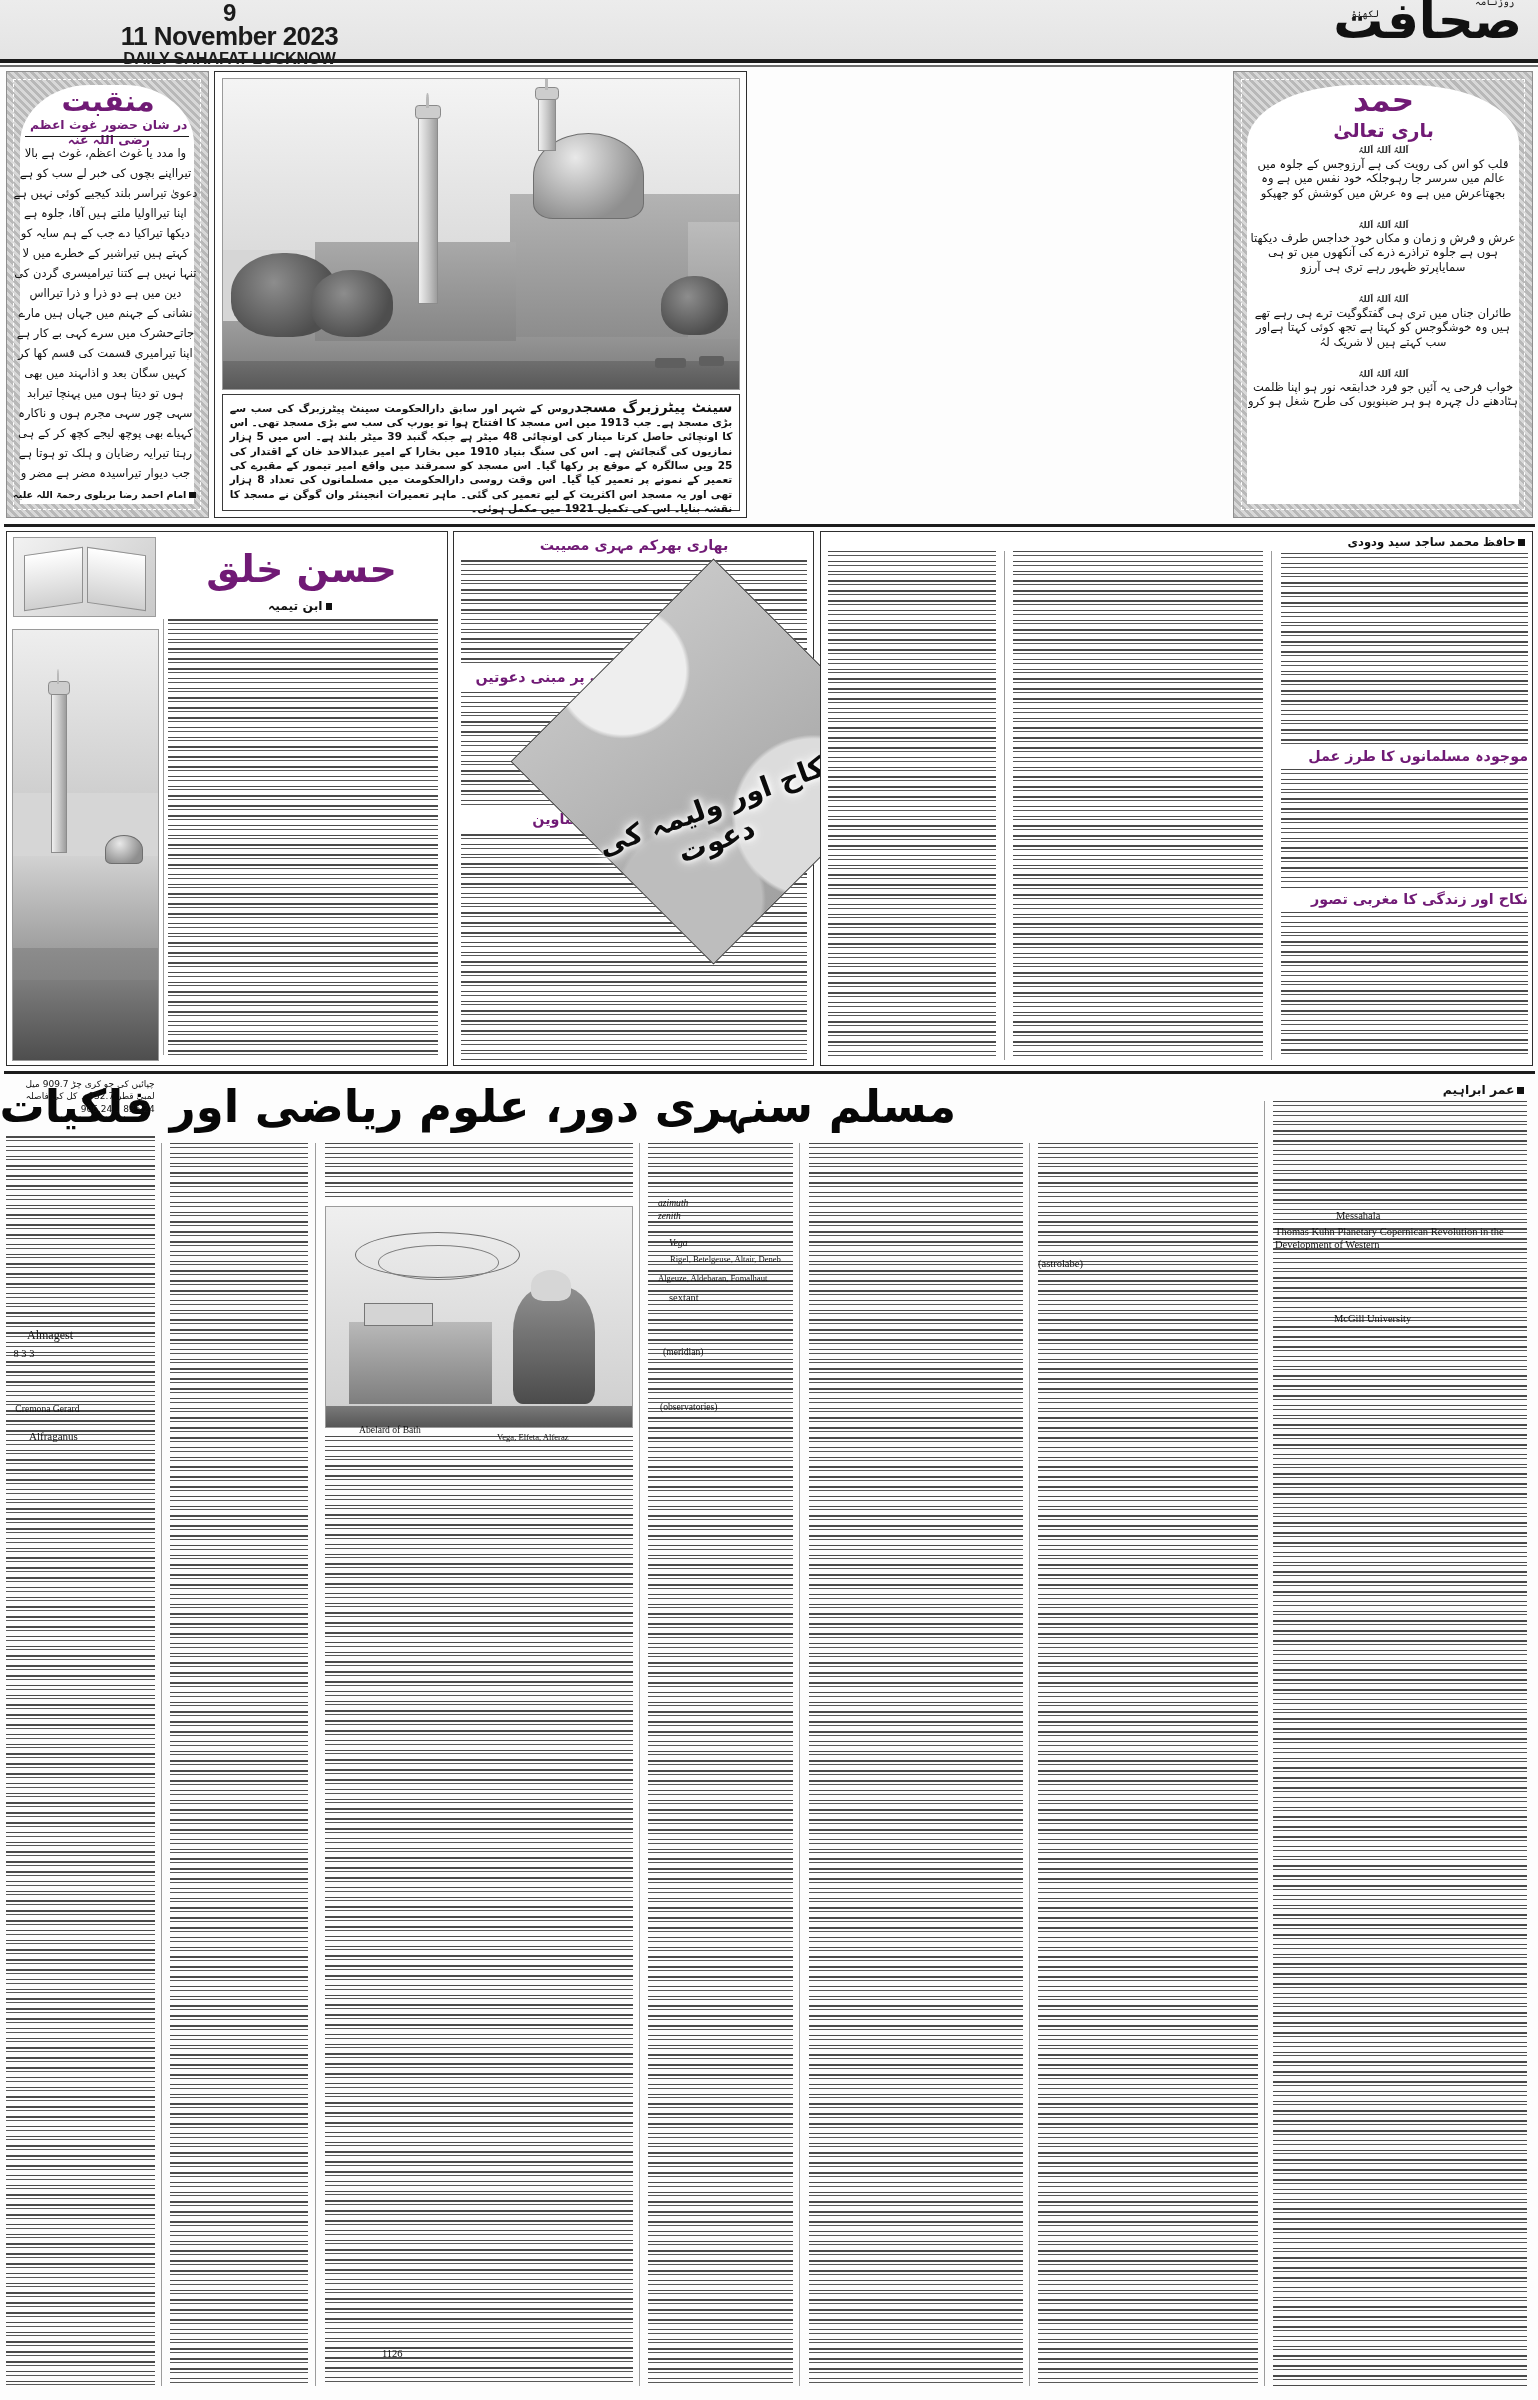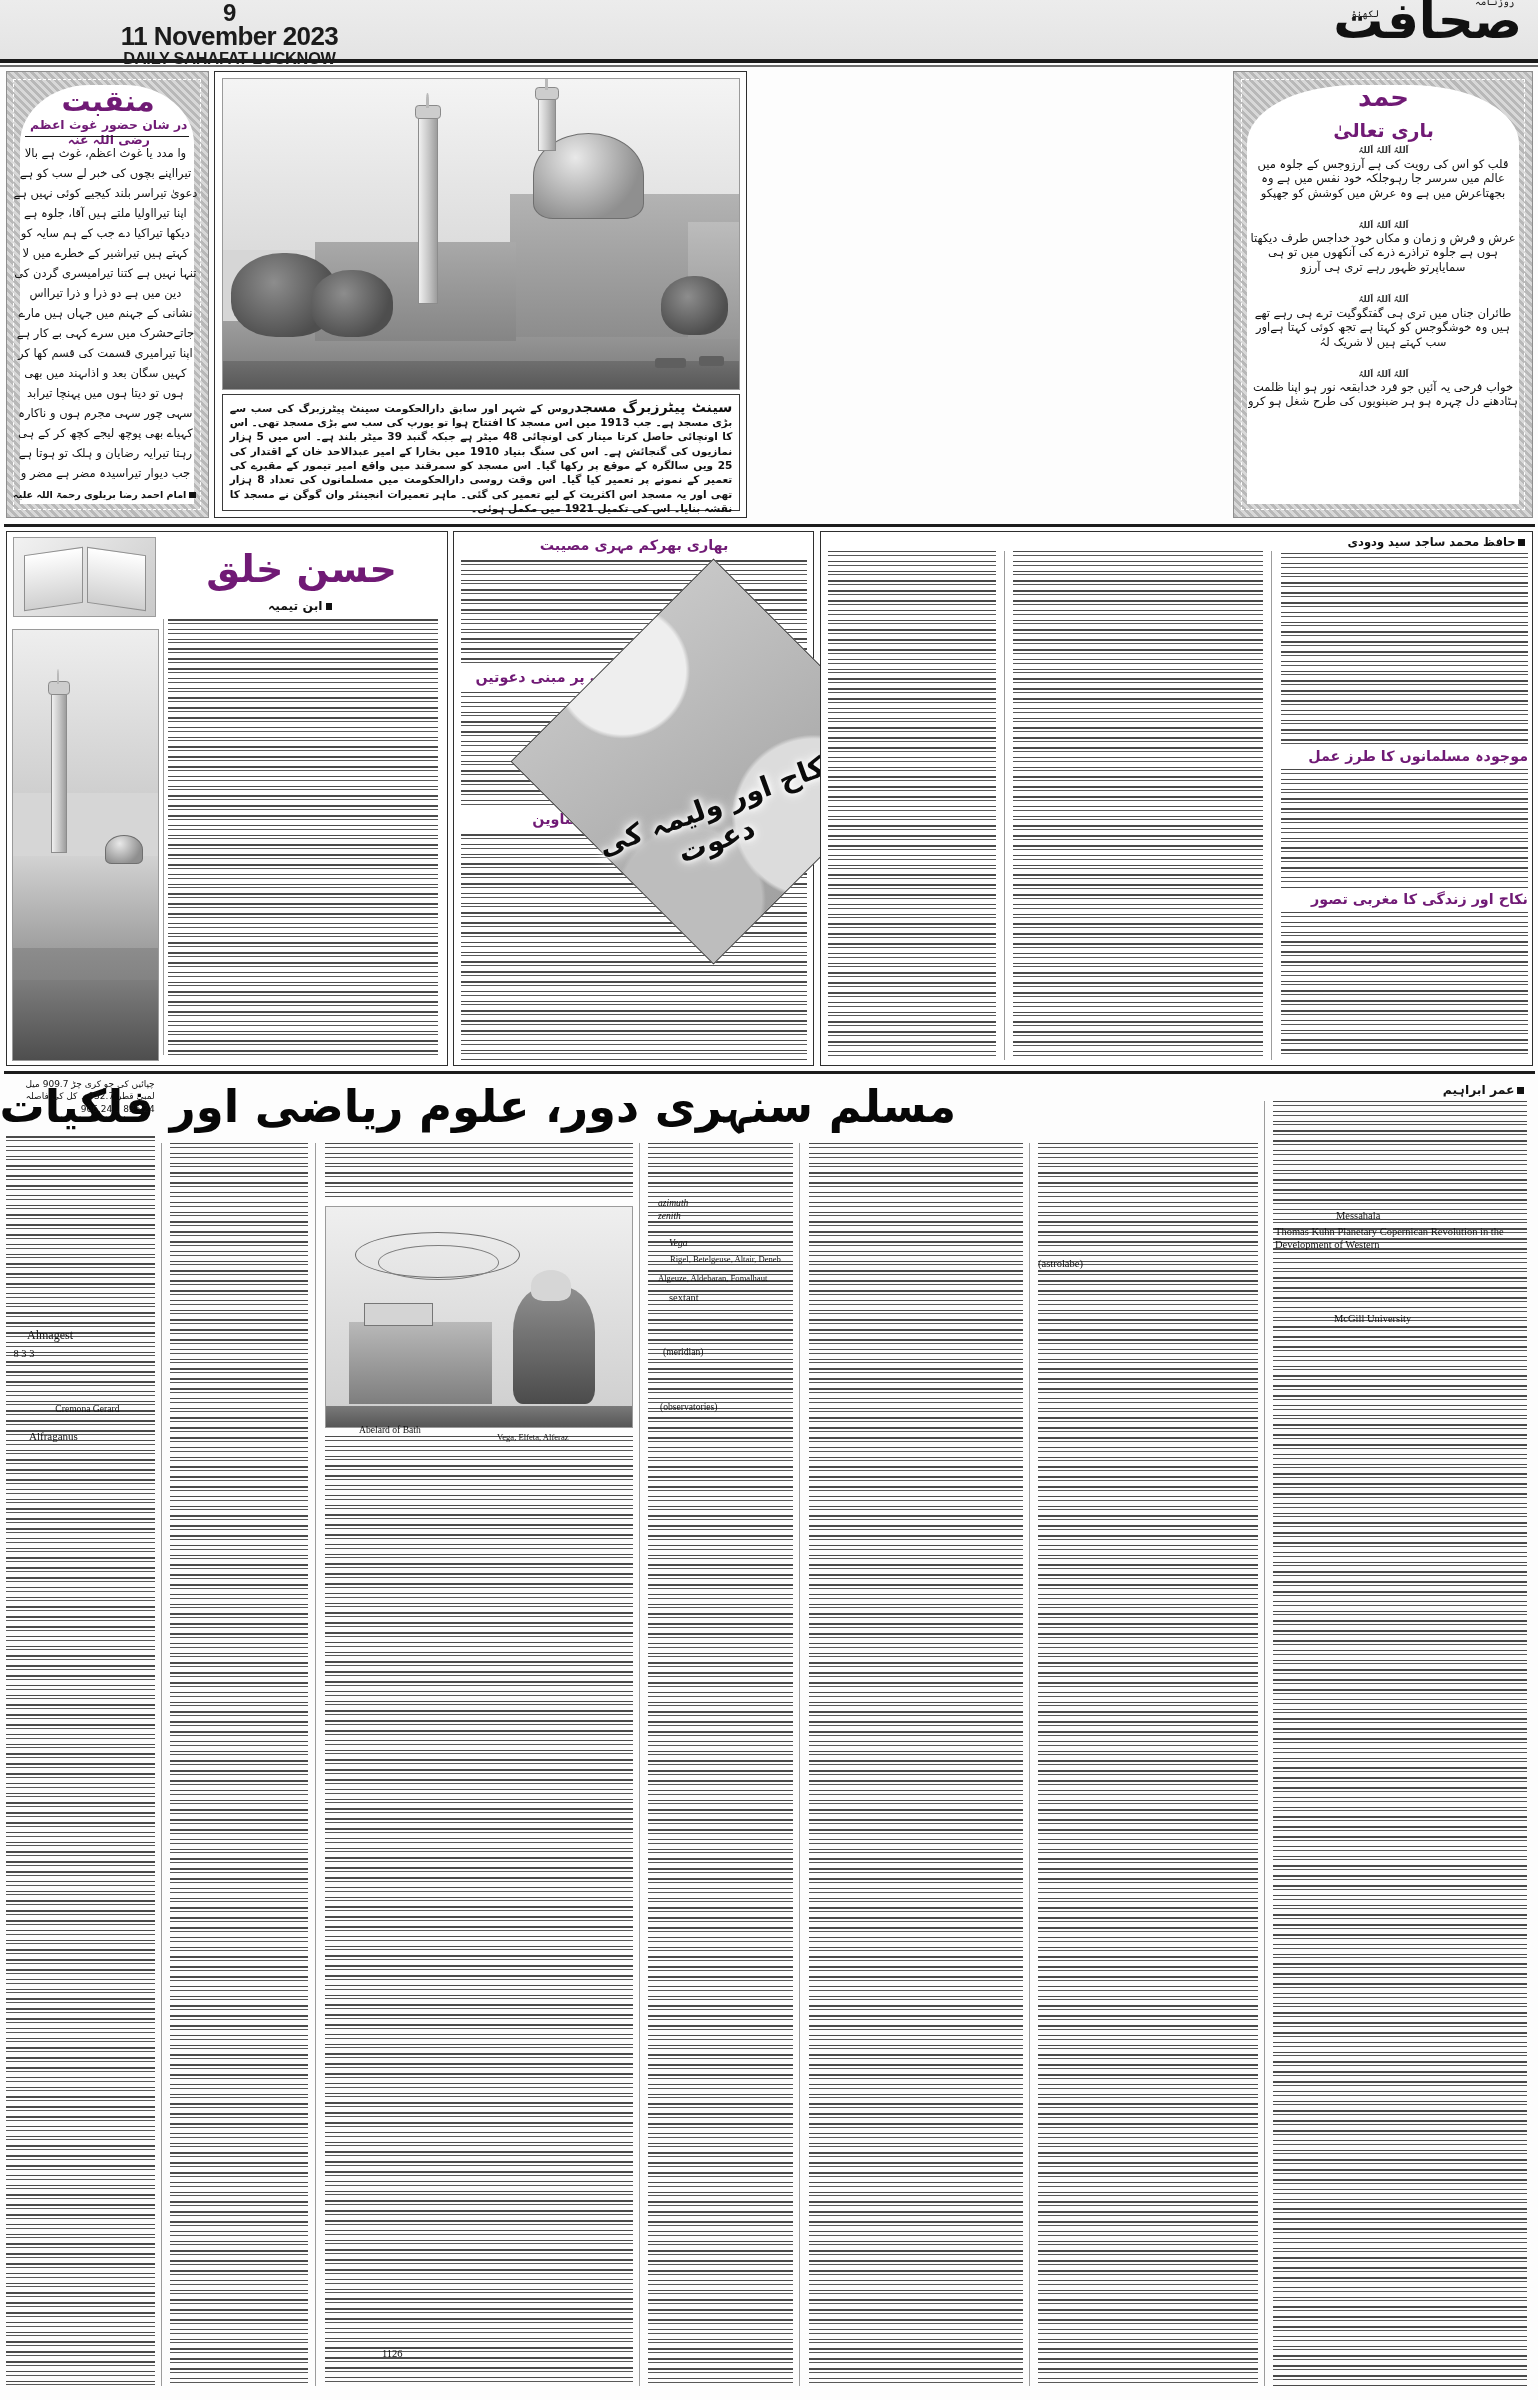--- a/index.html
+++ b/index.html
@@ -250,21 +250,21 @@
 
   <div class="caption-box" style="left:222px;top:394px;width:518px;height:117px;">
     <div class="urdu" style="padding:4.8px 6.7px 0 6.7px;font-size:10.5px;line-height:14.3px;font-weight:bold;">
       <span style="font-size:14.3px;font-weight:bold;">سینٹ پیٹرزبرگ مسجد</span><span>روس کے شہر اور سابق دارالحکومت سینٹ پیٹرزبرگ کی سب سے بڑی مسجد ہے۔ جب 1913 میں اس مسجد کا افتتاح ہوا تو یورپ کی سب سے بڑی مسجد تھی۔ اس کا اونچائی حاصل کرتا مینار کی اونچائی 48 میٹر ہے جبکہ گنبد 39 میٹر بلند ہے۔ اس میں 5 ہزار نمازیوں کی گنجائش ہے۔ اس کی سنگ بنیاد 1910 میں بخارا کے امیر عبدالاحد خان کے اقتدار کی 25 ویں سالگرہ کے موقع پر رکھا گیا۔ اس مسجد کو سمرقند میں واقع امیر تیمور کے مقبرے کی تعمیر کے نمونے پر تعمیر کیا گیا۔ اس وقت روسی دارالحکومت میں مسلمانوں کی تعداد 8 ہزار تھی اور یہ مسجد اس اکثریت کے لیے تعمیر کی گئی۔ ماہر تعمیرات انجینئر وان گوگن نے مسجد کا نقشہ بنایا۔ اس کی تکمیل 1921 میں مکمل ہوئی۔</span>
     </div>
   </div>
 
   <div class="ornate" style="left:1233px;top:71px;width:300px;height:447px;">
     <div class="ornate-inner"></div>
   </div>
-  <div class="hdg" style="position:absolute;left:1243px;top:82px;width:281px;font-size:26px;">حمد</div>
+  <div class="hdg" style="position:absolute;left:1243px;top:82px;width:281px;font-size:31px;">حمد</div>
   <div class="hdg" style="position:absolute;left:1243px;top:119px;width:281px;font-size:19px;">باری تعالیٰ</div>
 
   <div class="hdg" style="position:absolute;left:1243px;top:145px;width:281px;font-size:8.6px;color:#333;">اَللہُ اَللہُ اَللہُ</div>
   <div class="urdu" style="position: absolute; left: 1248px; top: 157px; width: 270px; height: 59px; background-image: none; font-size: 11.5px; line-height: 14.3px; text-align: center; overflow: hidden;"><span class="ln">قلب کو اس کی رویت کی ہے آرزو</span><span class="ln">جس کے جلوہ میں عالم میں سرسر جا رہو</span><span class="ln">جلکہ خود نفس میں ہے وہ بجھتا</span><span class="ln">عرش میں ہے وہ عرش میں کوشش کو جھپکو</span></div>
   <div class="hdg" style="position:absolute;left:1243px;top:220px;width:281px;font-size:8.6px;color:#333;">اَللہُ اَللہُ اَللہُ</div>
   <div class="urdu" style="position: absolute; left: 1248px; top: 231px; width: 270px; height: 59px; background-image: none; font-size: 11.5px; line-height: 14.3px; text-align: center; overflow: hidden;"><span class="ln">عرش و فرش و زمان و مکاں خود خدا</span><span class="ln">جس طرف دیکھتا ہوں ہے جلوہ ترا</span><span class="ln">ذرے ذرے کی آنکھوں میں تو ہی سمایا</span><span class="ln">پرتو ظہور رہے تری ہی آرزو</span></div>
   <div class="hdg" style="position:absolute;left:1243px;top:294px;width:281px;font-size:8.6px;color:#333;">اَللہُ اَللہُ اَللہُ</div>
   <div class="urdu" style="position: absolute; left: 1248px; top: 306px; width: 270px; height: 59px; background-image: none; font-size: 11.5px; line-height: 14.3px; text-align: center; overflow: hidden;"><span class="ln">طائران جناں میں تری ہی گفتگو</span><span class="ln">گیت ترے ہی رہے تھے ہیں وہ خوشگو</span><span class="ln">جس کو کہتا ہے تجھ کوئی کہتا ہے</span><span class="ln">اور سب کہتے ہیں لا شریک لہُ</span></div>
   <div class="hdg" style="position:absolute;left:1243px;top:369px;width:281px;font-size:8.6px;color:#333;">اَللہُ اَللہُ اَللہُ</div>
   <div class="urdu" style="position: absolute; left: 1248px; top: 380px; width: 270px; height: 59px; background-image: none; font-size: 11.5px; line-height: 14.3px; text-align: center; overflow: hidden;"><span class="ln">خواب فرحی یہ آئیں جو فرد خدا</span><span class="ln">بقعہ نور ہو اپنا ظلمت ہٹا</span><span class="ln">دھنے دل چہرہ ہو ہر ضب</span><span class="ln">نویوں کی طرح شغل ہو کرو</span></div>
@@ -377,21 +377,21 @@
     <span>Fomalhaut</span>
   </div>
   <div class="latin" style="position:absolute;left:497px;top:1432px;width:163px;font-size:8.6px;">
     <span>Vega</span>,
     <span>Elfeta</span>,
     <span>Alferaz</span>
   </div>
   <div class="latin" style="position:absolute;left:663px;top:1346px;width:124px;font-size:9.6px;">(<span>meridian</span>)</div>
   <div class="latin" style="position:absolute;left:660px;top:1401px;width:134px;font-size:9.6px;">(<span>observatories</span>)</div>
   <div class="latin" style="position:absolute;left:27px;top:1328px;width:124px;font-size:12px;">Almagest</div>
-  <div class="latin" style="position:absolute;left:15.3px;top:1403px;width:143px;font-size:9.6px;margin-left:40px;">Cremona Gerard</div>
+  <div class="latin" style="position:absolute;left:15.3px;top:1403px;width:143px;font-size:9.6px;">Cremona Gerard</div>
   <div class="latin" style="position:absolute;left:29px;top:1430px;width:130px;font-size:11px;">Alfraganus</div>
   <div class="latin" style="position:absolute;left:359px;top:1424px;width:159px;font-size:9.6px;">Abelard of Bath</div>
   <div class="latin" style="position:absolute;left:1275px;top:1225px;width:247px;font-size:10.5px;line-height:13.4px;">
     <span>Thomas Kuhn</span>
     <span>Planetary Copernican Revolution in the Development of Western</span>
   </div>
   <div class="latin" style="position:absolute;left:1334px;top:1313px;width:172px;font-size:10.5px;">McGill University</div>
   <div class="latin" style="position:absolute;left:1336px;top:1210px;width:172px;font-size:10.5px;">Messahala</div>
   <div class="latin" style="position:absolute;left:669px;top:1292px;width:143px;font-size:10.5px;">sextant</div>
   <div class="latin" style="position:absolute;left:1038px;top:1258px;width:134px;font-size:10.5px;">(<span>astrolabe</span>)</div>

